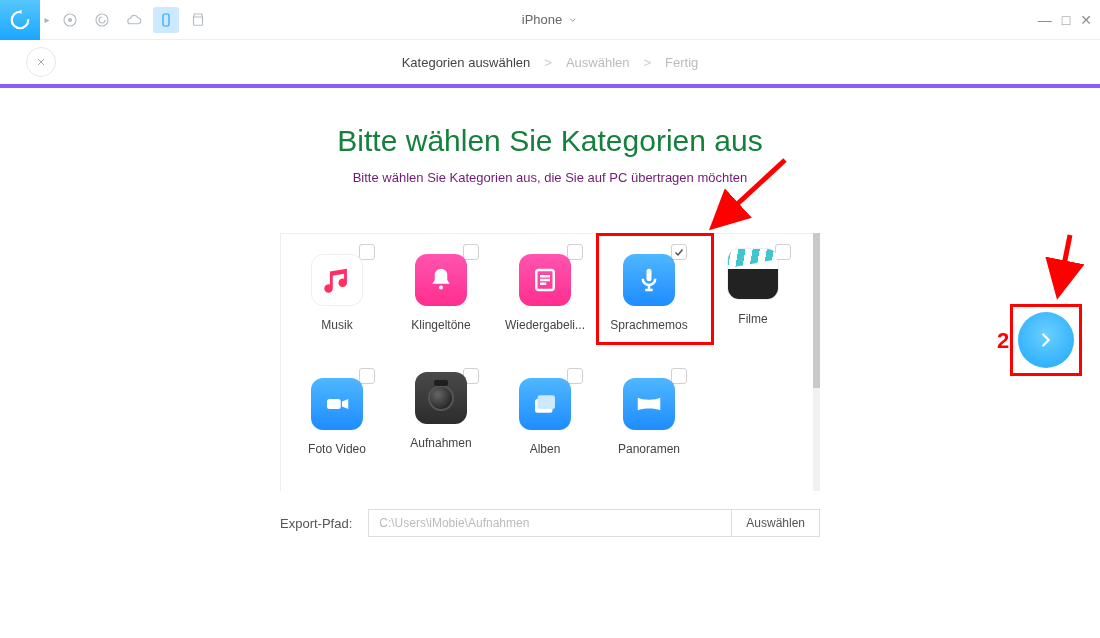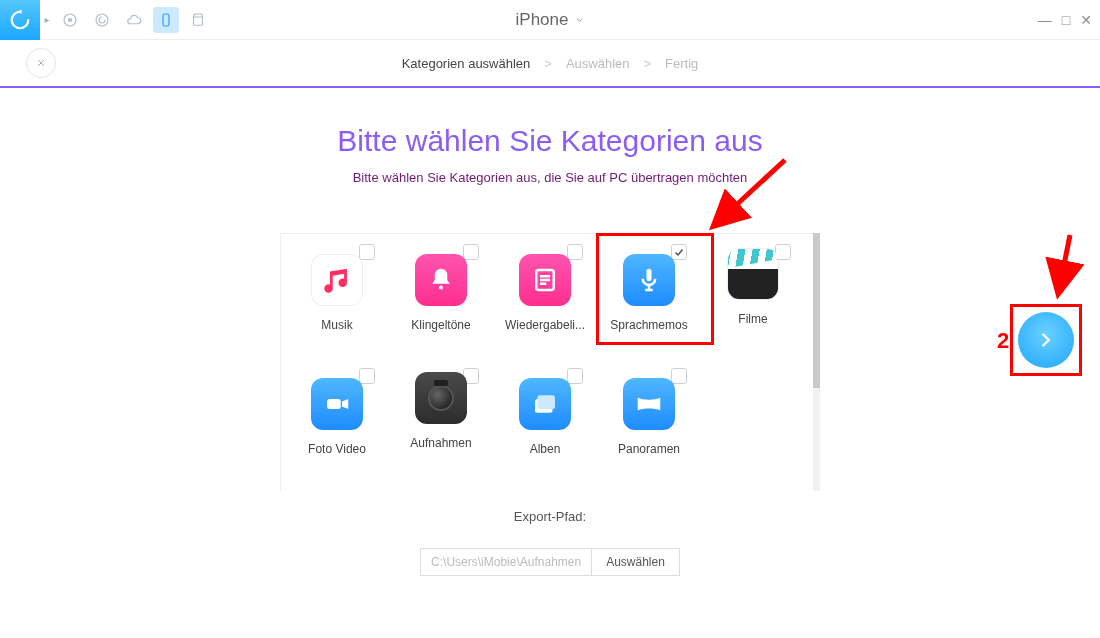--- a/index.html
+++ b/index.html
@@ -8,34 +8,34 @@
 
   
   .toolbar { height:40px; border-bottom:1px solid #eee; display:flex; align-items:center; position:relative; }
   .tool-left { display:flex; align-items:center; height:100%; }
   .app-icon { width:40px; height:40px; background:linear-gradient(180deg,#55c7fc,#1aa7ff); display:flex; align-items:center; justify-content:center; }
   .app-glyph { width:22px; height:22px; }
   .caret-after-logo { width:14px; height:40px; display:flex; align-items:center; justify-content:center; color:#a9b0b7; font-size:10px; }
   .top-btn { width:26px; height:26px; margin:0 3px; display:flex; align-items:center; justify-content:center; color:#b7bec4; border-radius:3px; }
   .top-btn svg { width:18px; height:18px; stroke:currentColor; }
   .top-btn.active { background:#cde9ff; color:#2aa3f5; }
-  .device-sel { position:absolute; left:50%; transform:translateX(-50%); font-size:17px; color:#666; display:flex; align-items:center; gap:6px; }
+  .device-sel { position:absolute; left:50%; transform:translateX(-50%); font-size:13px; color:#666; display:flex; align-items:center; gap:6px; }
   .win-ctrls { position:absolute; right:8px; top:0; height:40px; display:flex; align-items:center; gap:10px; color:#8a8f94; }
   .win-ctrls span { line-height:1; font-size:14px; }
 
   
-  .wizard { height:48px; border-bottom:2px solid #8b5cf6; display:flex; align-items:center; justify-content:center; gap:14px; font-size:13px; position:relative; }
+  .wizard { height:48px; border-bottom:4px solid #8b5cf6; display:flex; align-items:center; justify-content:center; gap:14px; font-size:13px; position:relative; }
   .wizard .step { color:#bbb; }
   .wizard .step.active { color:#444; }
   .wizard .sep { color:#ccc; }
   .close-wiz { position:absolute; left:26px; top:50%; transform:translateY(-50%); width:30px; height:30px; border:1px solid #e6e6e6; border-radius:50%; display:flex; align-items:center; justify-content:center; color:#aaa; }
   .close-wiz svg { width:12px; height:12px; stroke:currentColor; }
 
   
-  .headline { text-align:center; margin-top:36px; font-size:30px; font-weight:400; color:#8b5cf6; }
+  .headline { text-align:center; margin-top:36px; font-size:30px; font-weight:400; color:#15803d; }
   .subhead { text-align:center; margin-top:12px; font-size:13px; color:#701a75; }
 
   
   .panel-wrap { width:540px; margin:24px auto 0; position:relative; }
   .panel { border:1px solid #eee; border-right:none; border-bottom:none; height:258px; overflow:hidden; padding:10px 11px 4px 4px;margin-top:48px; }
   .scroll-track { width:7px; background:#f1f1f1; position:absolute; right:0; top:0; bottom:0; }
   .scroll-thumb { width:7px; background:#c9c9c9; position:absolute; right:0; top:0; height:155px; }
   .grid { display:grid; grid-template-columns: repeat(5, 104px); grid-auto-rows:124px; }
   .cell { position:relative; display:flex; flex-direction:column; align-items:center; justify-content:flex-start; padding-top:4px; }
   .icon-sq { width:52px; height:52px; border-radius:12px; position:relative; display:flex; align-items:center; justify-content:center; margin-top:6px; }
@@ -53,21 +53,21 @@
 
   .clap { background:#fff; border:1px solid #eee; border-radius:12px; width:52px; height:52px; overflow:hidden; }
   .clap-top { height:20px; background:repeating-linear-gradient(110deg,#3fc6ce 0 7px,#fff 7px 14px); border-top-left-radius:12px; border-top-right-radius:12px; transform-origin:left bottom; transform:rotate(-10deg) translateY(-1px); }
   .clap-body { height:32px; background:#222; }
 
   .cam-body { width:52px; height:52px; border-radius:12px; background:linear-gradient(180deg,#4a4a4a,#2c2c2c); display:flex; align-items:center; justify-content:center; position:relative; }
   .cam-bump { position:absolute; top:8px; left:50%; transform:translateX(-50%); width:14px; height:6px; background:#1f1f1f; border-radius:2px; }
   .cam-ring { width:26px; height:26px; border-radius:50%; background:radial-gradient(circle at 35% 35%, #666, #111); border:2px solid #555; }
 
   
-  .export-row { width:540px; margin:18px auto 0; display:flex; align-items:center; gap:24px; font-size:13px;flex-direction:column; }
+  .export-row { width:540px; margin:18px auto 0; display:flex; align-items:center; gap:16px; font-size:13px; }
   .export-row .label { color:#555; }
   .path-box { flex:1; display:flex; border:1px solid #ddd; }
   .path-input { flex:1; padding:6px 10px; color:#bbb; font-size:12px; background:#fff; }
   .path-btn { border-left:1px solid #ddd; padding:6px 14px; color:#555; font-size:12px; background:#fff; }
 
   
   .next-wrap { position:absolute; right:26px; top:312px; }
   .next-btn { width:56px; height:56px; border-radius:50%; background:radial-gradient(circle at 50% 40%, #6ad0ff, #1ea6fb); display:flex; align-items:center; justify-content:center; }
   .next-box { position:absolute; right:18px; top:304px; width:72px; height:72px; border:3px solid #ff0000; pointer-events:none; }
   .next-btn svg { width:22px; height:22px; stroke:#fff; }

